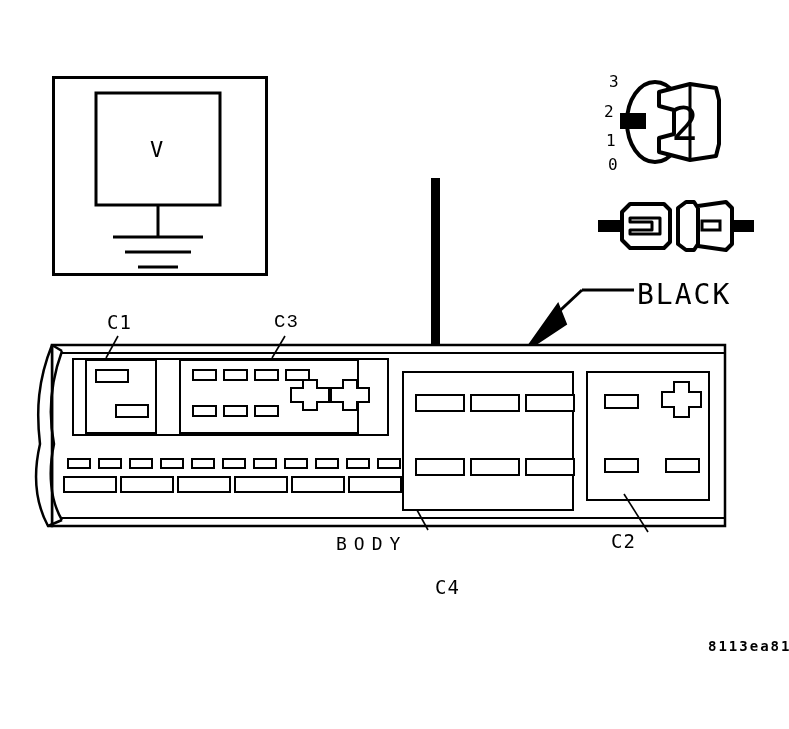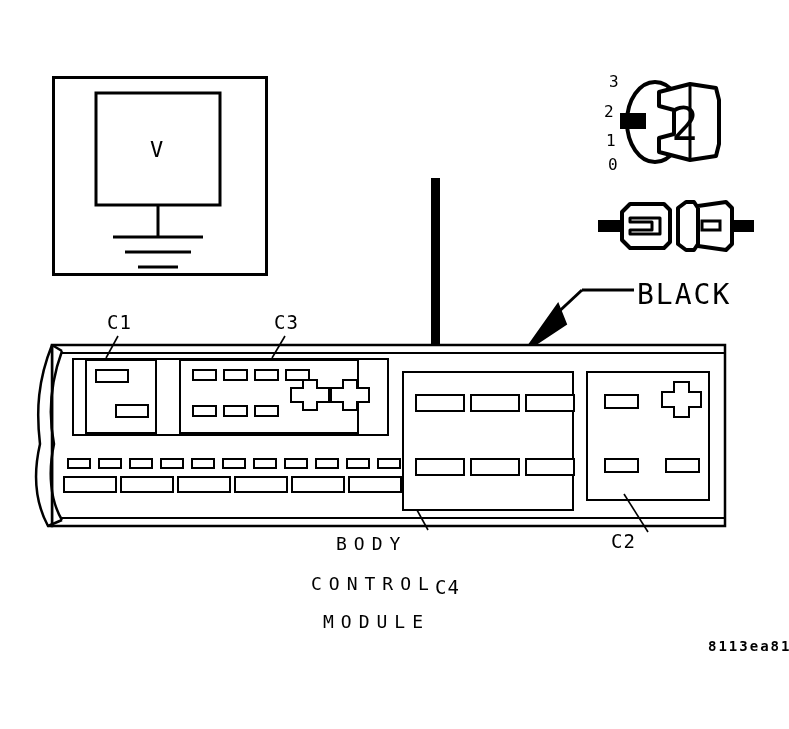--- a/index.html
+++ b/index.html
@@ -184,23 +184,21 @@
   </div>
 
   <svg class="abs" style="left:0; top:0;" width="789" height="729">
     <line x1="118" y1="336" x2="106" y2="358" stroke="#000000" stroke-width="1.6"></line>
     <line x1="285" y1="336" x2="272" y2="358" stroke="#000000" stroke-width="1.6"></line>
     <line x1="428" y1="530" x2="417" y2="510" stroke="#000000" stroke-width="1.6"></line>
     <line x1="648" y1="532" x2="624" y2="494" stroke="#000000" stroke-width="1.6"></line>
   </svg>
 
   <div class="lbl lbl-conn" style="left:107px; top:313px;">C1</div>
-  <div class="lbl lbl-conn" style="left:274px; top:313px;">C3</div>
+  <div class="lbl lbl-conn" style="left:274px; top:313px;font-family:Liberation Mono, monospace;">C3</div>
   <div class="lbl lbl-conn" style="left:435px; top:532px;margin-top:46px;">C4</div>
   <div class="lbl lbl-conn" style="left:611px; top:532px;">C2</div>
 
   <div class="lbl lbl-title" style="left:336px; top:535px;">BODY</div>
-  <div class="lbl lbl-title" style="left:311px; top:575px;">CONTROL</div>
-  <div class="lbl lbl-title" style="left:323px; top:613px;">MODULE</div>
 
   <div class="lbl lbl-code" style="left:668px; top:639px;">8113ea81</div>
 
 </div>
 
 </body></html>

